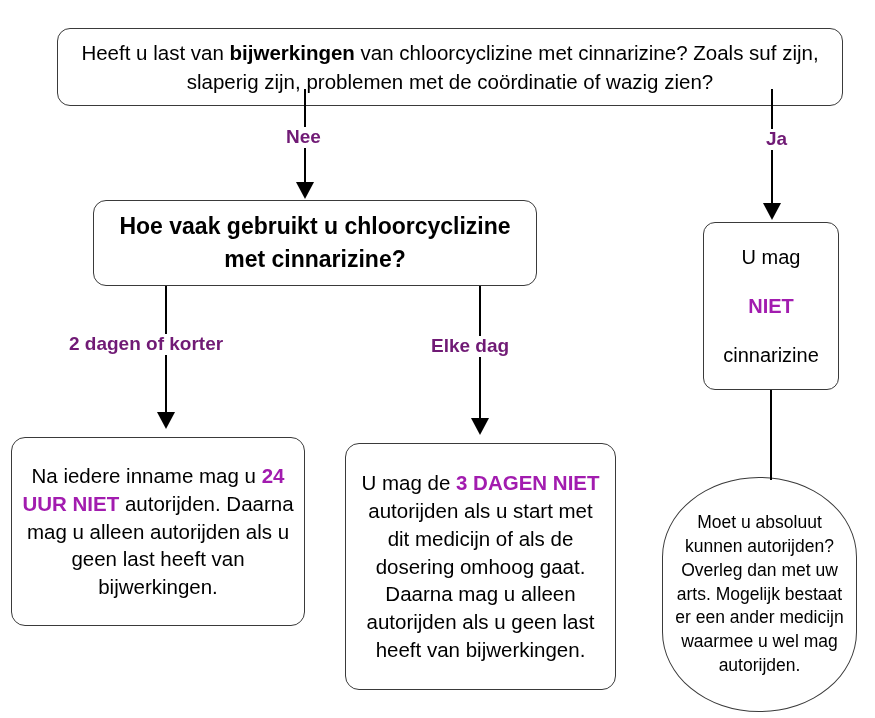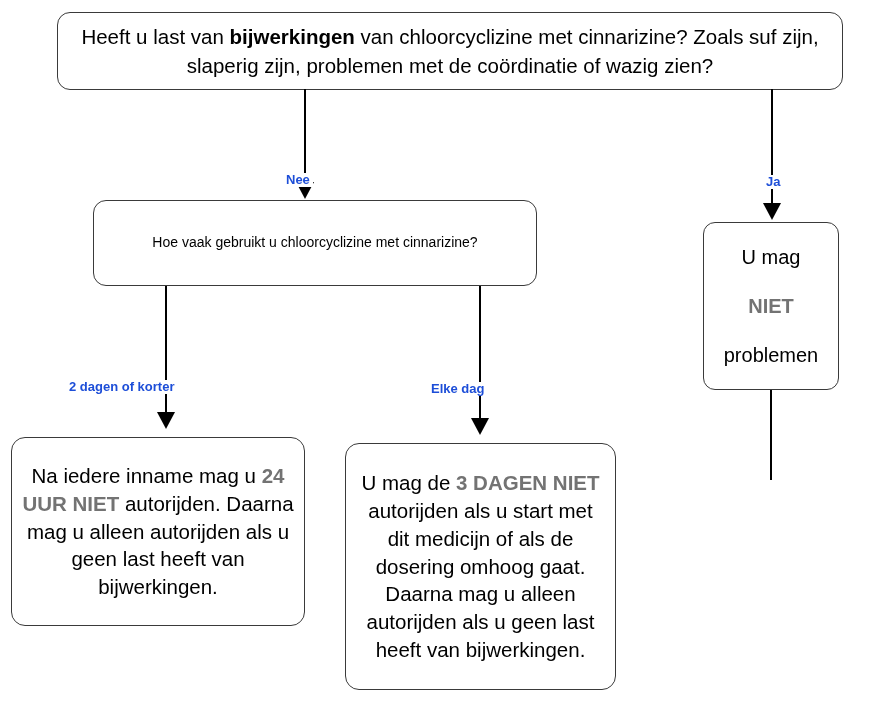--- a/index.html
+++ b/index.html
@@ -21,37 +21,38 @@
     box-sizing: border-box;
     border: 1.6px solid #3a3a3a;
     background: #ffffff;
     display: flex;
     align-items: center;
     justify-content: center;
     text-align: center;
     color: #000000;
   }
   .node .txt { width: 100%; }
-  .hl-red { color: #737373; font-weight: bold; }
+  .hl-red { color: #a21caf; font-weight: bold; }
   .hl-bold { font-weight: bold; }
 
   
   #node-question-side-effects {
-    left: 57px; top: 12px; width: 786px; height: 78px;
+    left: 57px; top: 28px; width: 786px; height: 78px;
     border-radius: 13px;
     font-size: 20.5px;
     line-height: 1.42;
     padding: 0 14px;
   }
   #node-question-frequency {
     left: 93px; top: 200px; width: 444px; height: 86px;
     border-radius: 13px;
-    font-size: 14px;
+    font-size: 23px;
     line-height: 1.42;
     padding: 8px 12px;
+    font-weight: bold;
   }
   #node-outcome-no-driving {
     left: 703px; top: 222px; width: 136px; height: 168px;
     border-radius: 12px;
     font-size: 20px;
     line-height: 2.45;
     padding: 0 4px;
   }
   #node-outcome-24h {
     left: 11px; top: 437px; width: 294px; height: 189px;
@@ -84,28 +85,27 @@
   }
   .conn-head {
     position: absolute;
     width: 0; height: 0;
     border-left: 9.5px solid transparent;
     border-right: 9.5px solid transparent;
     border-top: 17px solid #000000;
   }
   .edge-label {
     position: absolute;
-    color: #1d4ed8;
+    color: #701a75;
     font-weight: bold;
-    font-size: 13px;
+    font-size: 19px;
     white-space: nowrap;
     background: #ffffff;
     padding: 0 3px;
     line-height: 1.1;
-    margin-top: 46px;
   }
 
   
   #line-nee { left: 304px; top: 89px; height: 104px; }
   #head-nee { left: 296px; top: 182px; }
   #label-nee { left: 283px; top: 127px; }
 
   
   #line-ja { left: 771px; top: 89px; height: 118px; }
   #head-ja { left: 763px; top: 203px; }
@@ -131,31 +131,34 @@
 
   <div class="node" id="node-question-side-effects">
     <div class="txt"><span>Heeft u last van </span><span class="hl-bold">bijwerkingen</span><span> van chloorcyclizine met cinnarizine? Zoals suf zijn, slaperig zijn, problemen met de coördinatie of wazig zien?</span></div>
   </div>
 
   <div class="node" id="node-question-frequency">
     <div class="txt"><span>Hoe vaak gebruikt u chloorcyclizine met cinnarizine?</span></div>
   </div>
 
   <div class="node" id="node-outcome-no-driving">
-    <div class="txt"><span>U mag</span><br><span class="hl-red">NIET</span><br><span>problemen</span></div>
+    <div class="txt"><span>U mag</span><br><span class="hl-red">NIET</span><br><span>cinnarizine</span></div>
   </div>
 
   <div class="node" id="node-outcome-24h">
     <div class="txt"><span>Na iedere inname mag u </span><span class="hl-red">24 UUR NIET</span><span> autorijden. Daarna mag u alleen autorijden als u geen last heeft van bijwerkingen.</span></div>
   </div>
 
   <div class="node" id="node-outcome-3days">
     <div class="txt"><span>U mag de </span><span class="hl-red">3 DAGEN NIET</span><span> autorijden als u start met dit medicijn of als de dosering omhoog gaat. Daarna mag u alleen autorijden als u geen last heeft van bijwerkingen.</span></div>
   </div>
 
+  <div class="node" id="node-advice-doctor">
+    <div class="txt"><span>Moet u absoluut kunnen autorijden? Overleg dan met uw arts. Mogelijk bestaat er een ander medicijn waarmee u wel mag autorijden.</span></div>
+  </div>
 
   <div class="conn-line" id="line-nee"></div>
   <div class="conn-head" id="head-nee"></div>
   <div class="edge-label" id="label-nee">Nee</div>
 
   <div class="conn-line" id="line-ja"></div>
   <div class="conn-head" id="head-ja"></div>
   <div class="edge-label" id="label-ja">Ja</div>
 
   <div class="conn-line" id="line-short"></div>

